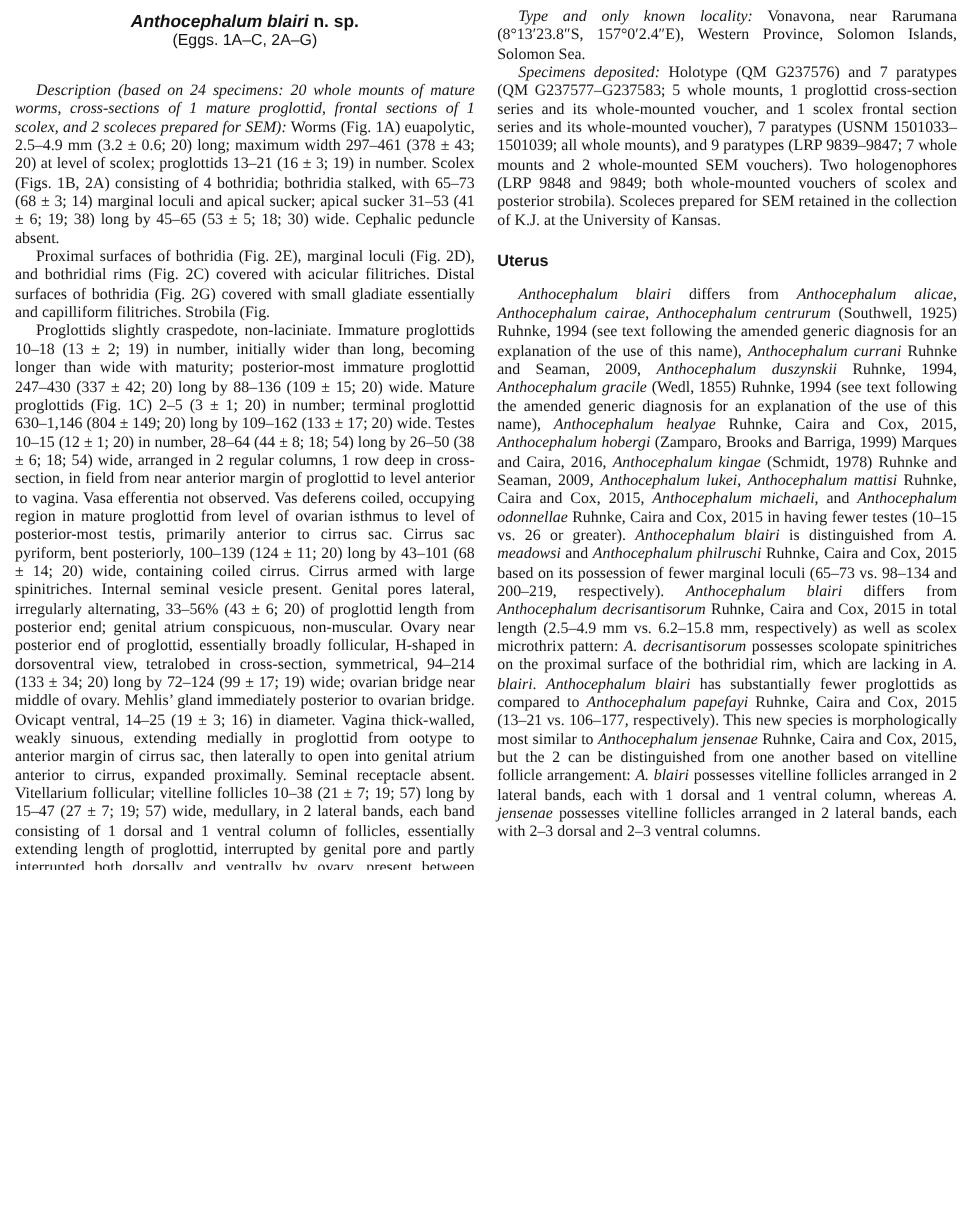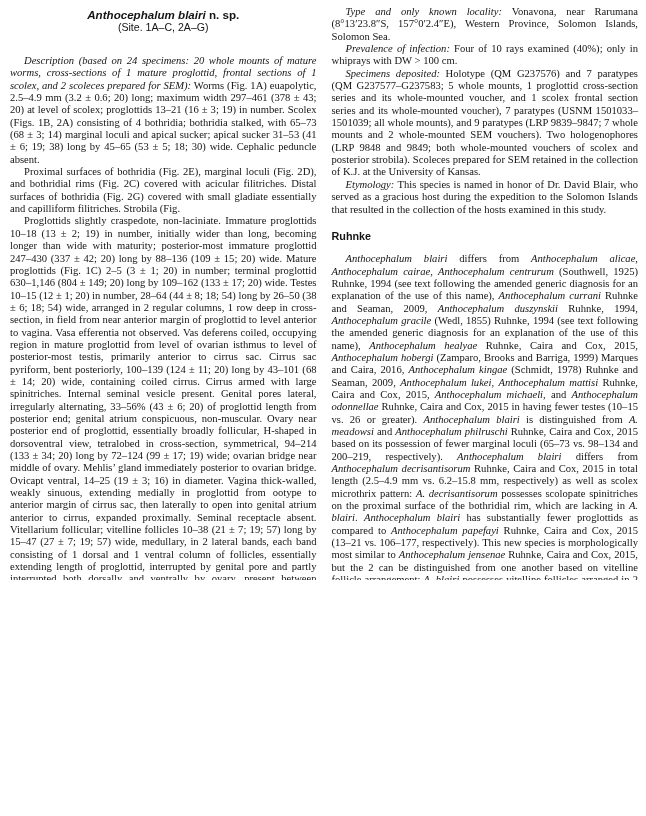--- a/index.html
+++ b/index.html
@@ -32,27 +32,25 @@
   }
   .it { font-style: italic; }
   .bd { font-weight: bold; }
 </style>
 </head>
 <body>
 
 <div class="page">
   <div class="col" id="col-left">
       <p class="block title"><span class="it bd">Anthocephalum blairi</span><span class="bd"> n. sp.</span></p>
-      <p class="block subtitle"><span>(Site. 1A–C, 2A–G)</span></p>
+      <p class="block subtitle"><span>(Eggs. 1A–C, 2A–G)</span></p>
       <p class="block para"><span class="it">Description (based on 24 specimens: 20 whole mounts of mature worms, cross-sections of 1 mature proglottid, frontal sections of 1 scolex, and 2 scoleces prepared for SEM):</span><span> Worms (Fig. 1A) euapolytic, 2.5–4.9 mm (3.2 ± 0.6; 20) long; maximum width 297–461 (378 ± 43; 20) at level of scolex; proglottids 13–21 (16 ± 3; 19) in number. Scolex (Figs. 1B, 2A) consisting of 4 bothridia; bothridia stalked, with 65–73 (68 ± 3; 14) marginal loculi and apical sucker; apical sucker 31–53 (41 ± 6; 19; 38) long by 45–65 (53 ± 5; 18; 30) wide. Cephalic peduncle absent.</span></p>
       <p class="block para"><span>Proximal surfaces of bothridia (Fig. 2E), marginal loculi (Fig. 2D), and bothridial rims (Fig. 2C) covered with acicular filitriches. Distal surfaces of bothridia (Fig. 2G) covered with small gladiate essentially and capilliform filitriches. Strobila (Fig.</span></p>
       <p class="block para"><span>Proglottids slightly craspedote, non-laciniate. Immature proglottids 10–18 (13 ± 2; 19) in number, initially wider than long, becoming longer than wide with maturity; posterior-most immature proglottid 247–430 (337 ± 42; 20) long by 88–136 (109 ± 15; 20) wide. Mature proglottids (Fig. 1C) 2–5 (3 ± 1; 20) in number; terminal proglottid 630–1,146 (804 ± 149; 20) long by 109–162 (133 ± 17; 20) wide. Testes 10–15 (12 ± 1; 20) in number, 28–64 (44 ± 8; 18; 54) long by 26–50 (38 ± 6; 18; 54) wide, arranged in 2 regular columns, 1 row deep in cross-section, in field from near anterior margin of proglottid to level anterior to vagina. Vasa efferentia not observed. Vas deferens coiled, occupying region in mature proglottid from level of ovarian isthmus to level of posterior-most testis, primarily anterior to cirrus sac. Cirrus sac pyriform, bent posteriorly, 100–139 (124 ± 11; 20) long by 43–101 (68 ± 14; 20) wide, containing coiled cirrus. Cirrus armed with large spinitriches. Internal seminal vesicle present. Genital pores lateral, irregularly alternating, 33–56% (43 ± 6; 20) of proglottid length from posterior end; genital atrium conspicuous, non-muscular. Ovary near posterior end of proglottid, essentially broadly follicular, H-shaped in dorsoventral view, tetralobed in cross-section, symmetrical, 94–214 (133 ± 34; 20) long by 72–124 (99 ± 17; 19) wide; ovarian bridge near middle of ovary. Mehlis’ gland immediately posterior to ovarian bridge. Ovicapt ventral, 14–25 (19 ± 3; 16) in diameter. Vagina thick-walled, weakly sinuous, extending medially in proglottid from ootype to anterior margin of cirrus sac, then laterally to open into genital atrium anterior to cirrus, expanded proximally. Seminal receptacle absent. Vitellarium follicular; vitelline follicles 10–38 (21 ± 7; 19; 57) long by 15–47 (27 ± 7; 19; 57) wide, medullary, in 2 lateral bands, each band consisting of 1 dorsal and 1 ventral column of follicles, essentially extending length of proglottid, interrupted by genital pore and partly interrupted both dorsally and ventrally by ovary, present between genital pore and anterior margin of ovary on poral side. Uterus saccate, ventral, extending along median line of proglottid from level of ovarian bridge to level anterior to anterior-most extent of field of testes. Excretory vessels in 2 lateral pairs. Eggs not observed.</span></p>
       <p class="block heading"><span class="bd">Urogymnus summary</span></p>
     </div>
   <div class="col" id="col-right">
       <p class="block para"><span class="it">Type and only known locality:</span><span> Vonavona, near Rarumana (8°13′23.8″S, 157°0′2.4″E), Western Province, Solomon Islands, Solomon Sea.</span></p>
-      <p class="block para"><span class="it">Prevalence of infection:</span><span> Four of 10 rays examined (40%); only in whiprays with DW &gt; 100 cm.</span></p>
       <p class="block para"><span class="it">Specimens deposited:</span><span> Holotype (QM G237576) and 7 paratypes (QM G237577–G237583; 5 whole mounts, 1 proglottid cross-section series and its whole-mounted voucher, and 1 scolex frontal section series and its whole-mounted voucher), 7 paratypes (USNM 1501033–1501039; all whole mounts), and 9 paratypes (LRP 9839–9847; 7 whole mounts and 2 whole-mounted SEM vouchers). Two hologenophores (LRP 9848 and 9849; both whole-mounted vouchers of scolex and posterior strobila). Scoleces prepared for SEM retained in the collection of K.J. at the University of Kansas.</span></p>
-      <p class="block para"><span class="it">Etymology:</span><span> This species is named in honor of Dr. David Blair, who served as a gracious host during the expedition to the Solomon Islands that resulted in the collection of the hosts examined in this study.</span></p>
-      <p class="block heading"><span class="bd">Ruhnke</span></p>
+      <p class="block heading"><span class="bd">Uterus</span></p>
       <p class="block para"><span class="it">Anthocephalum blairi</span><span> differs from </span><span class="it">Anthocephalum alicae</span><span>, </span><span class="it">Anthocephalum cairae</span><span>, </span><span class="it">Anthocephalum centrurum</span><span> (Southwell, 1925) Ruhnke, 1994 (see text following the amended generic diagnosis for an explanation of the use of this name), </span><span class="it">Anthocephalum currani</span><span> Ruhnke and Seaman, 2009, </span><span class="it">Anthocephalum duszynskii</span><span> Ruhnke, 1994, </span><span class="it">Anthocephalum gracile</span><span> (Wedl, 1855) Ruhnke, 1994 (see text following the amended generic diagnosis for an explanation of the use of this name), </span><span class="it">Anthocephalum healyae</span><span> Ruhnke, Caira and Cox, 2015, </span><span class="it">Anthocephalum hobergi</span><span> (Zamparo, Brooks and Barriga, 1999) Marques and Caira, 2016, </span><span class="it">Anthocephalum kingae</span><span> (Schmidt, 1978) Ruhnke and Seaman, 2009, </span><span class="it">Anthocephalum lukei</span><span>, </span><span class="it">Anthocephalum mattisi</span><span> Ruhnke, Caira and Cox, 2015, </span><span class="it">Anthocephalum michaeli</span><span>, and </span><span class="it">Anthocephalum odonnellae</span><span> Ruhnke, Caira and Cox, 2015 in having fewer testes (10–15 vs. 26 or greater). </span><span class="it">Anthocephalum blairi</span><span> is distinguished from </span><span class="it">A. meadowsi</span><span> and </span><span class="it">Anthocephalum philruschi</span><span> Ruhnke, Caira and Cox, 2015 based on its possession of fewer marginal loculi (65–73 vs. 98–134 and 200–219, respectively). </span><span class="it">Anthocephalum blairi</span><span> differs from </span><span class="it">Anthocephalum decrisantisorum</span><span> Ruhnke, Caira and Cox, 2015 in total length (2.5–4.9 mm vs. 6.2–15.8 mm, respectively) as well as scolex microthrix pattern: </span><span class="it">A. decrisantisorum</span><span> possesses scolopate spinitriches on the proximal surface of the bothridial rim, which are lacking in </span><span class="it">A. blairi</span><span>. </span><span class="it">Anthocephalum blairi</span><span> has substantially fewer proglottids as compared to </span><span class="it">Anthocephalum papefayi</span><span> Ruhnke, Caira and Cox, 2015 (13–21 vs. 106–177, respectively). This new species is morphologically most similar to </span><span class="it">Anthocephalum jensenae</span><span> Ruhnke, Caira and Cox, 2015, but the 2 can be distinguished from one another based on vitelline follicle arrangement: </span><span class="it">A. blairi</span><span> possesses vitelline follicles arranged in 2 lateral bands, each with 1 dorsal and 1 ventral column, whereas </span><span class="it">A. jensenae</span><span> possesses vitelline follicles arranged in 2 lateral bands, each with 2–3 dorsal and 2–3 ventral columns.</span></p>
     </div>
 </div>
 
 </body></html>

